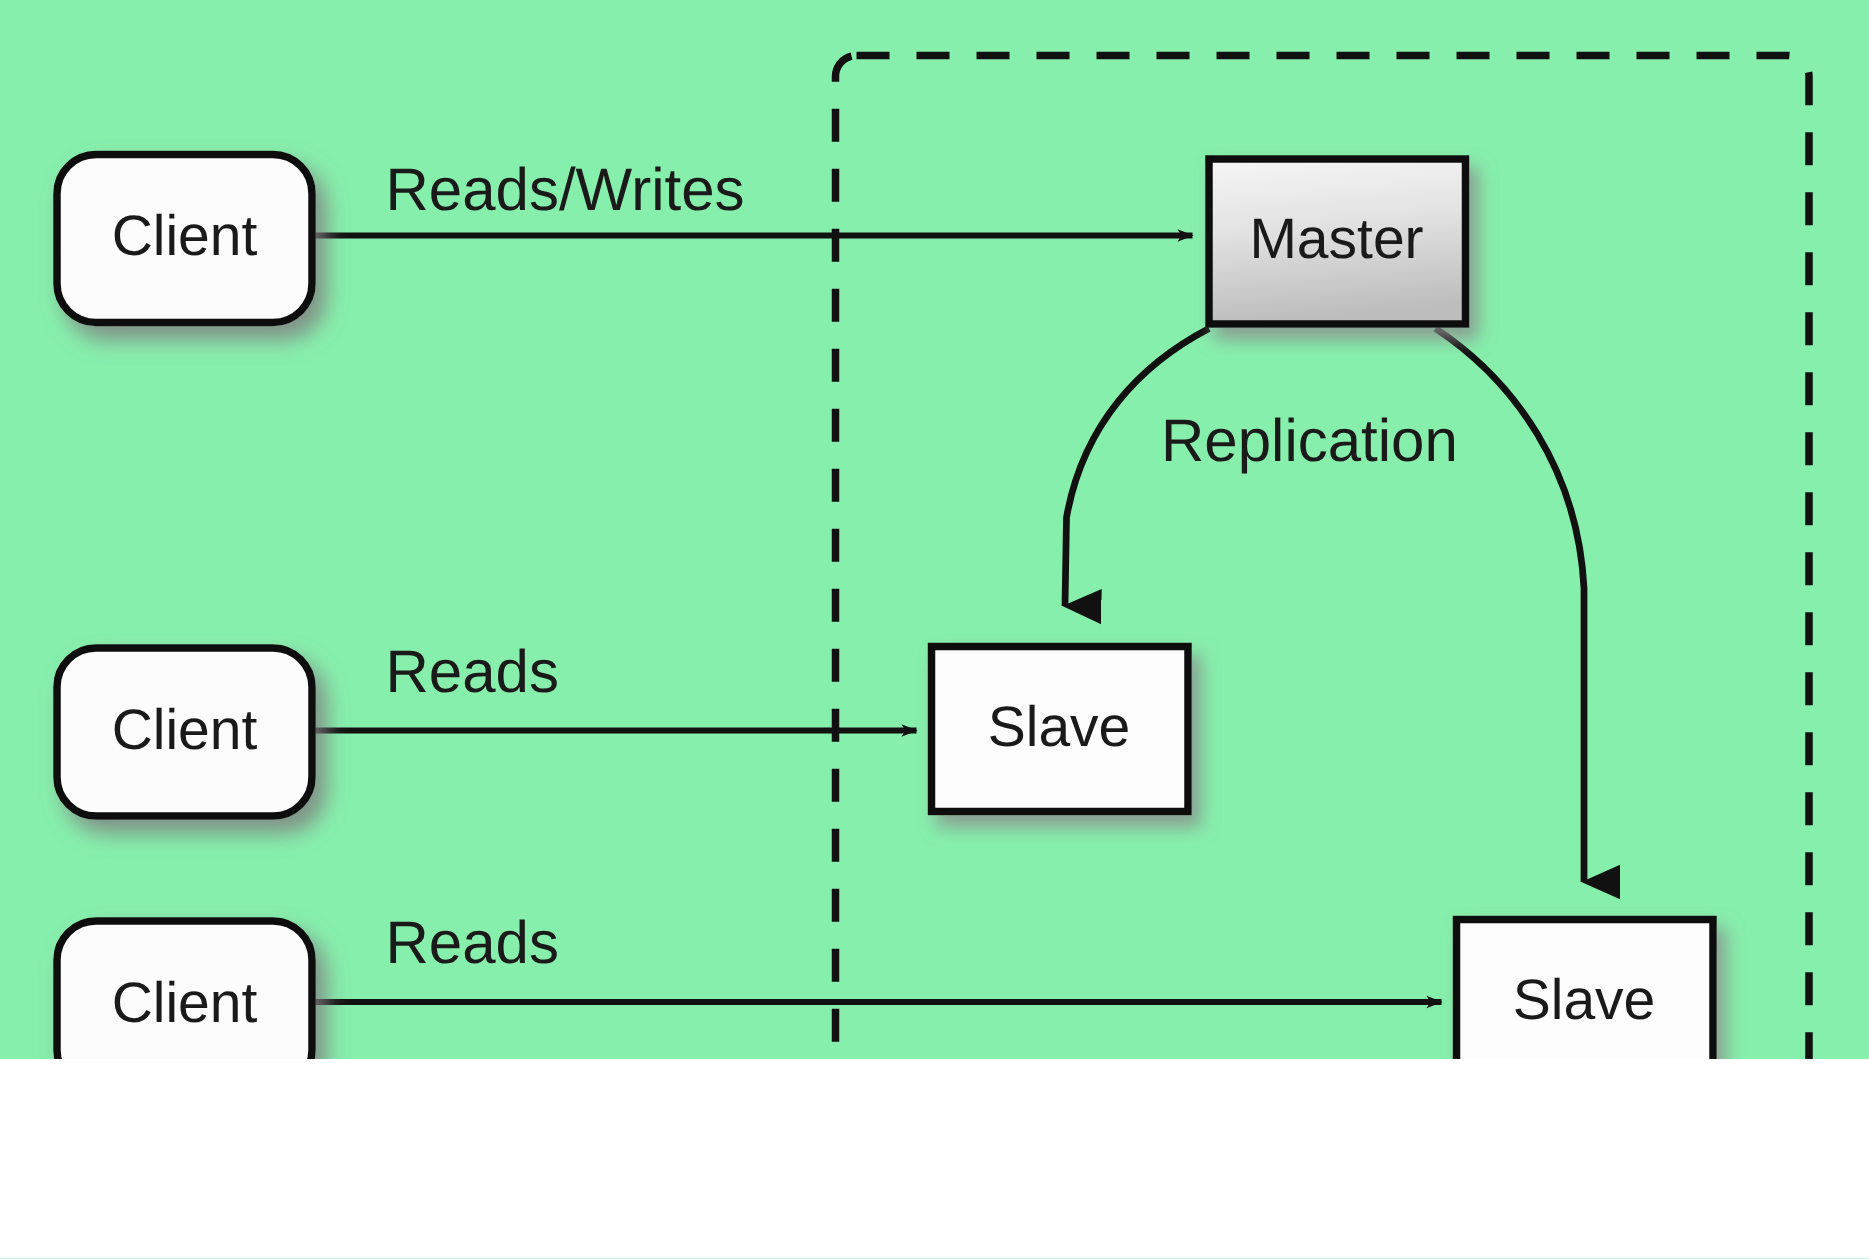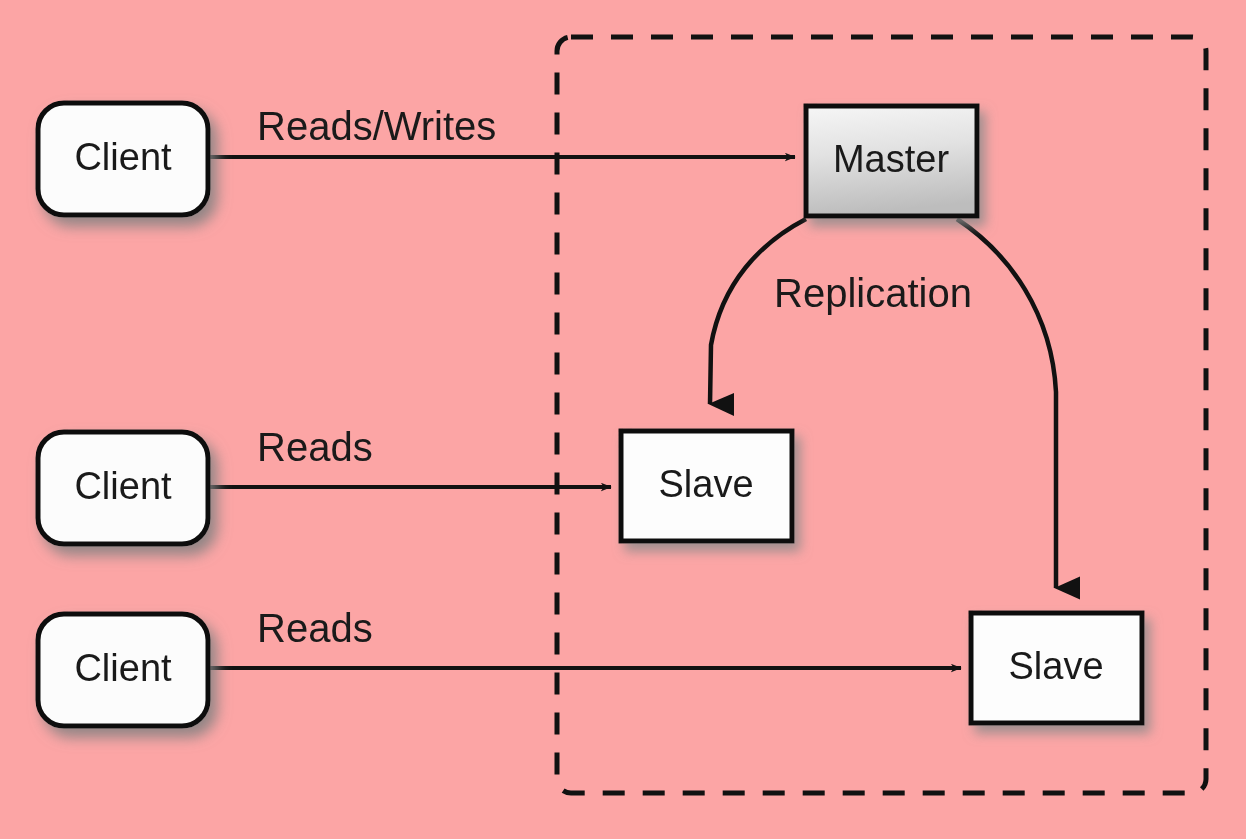--- a/index.html
+++ b/index.html
@@ -6,22 +6,22 @@
     margin: 0;
     padding: 0;
     background: #ffffff;
   }
   body {
     font-family: "Liberation Sans", sans-serif;
   }
   #stage {
     position: relative;
     width: 1246px;
-    height: 839px;
-    background: #fca5a5;
+    height: 706px;
+    background: #86efac;
     overflow: hidden;
   }
   #diagram-svg {
     position: absolute;
     left: 0;
     top: 0;
     width: 1246px;
     height: 839px;
   }
   .node-label {

